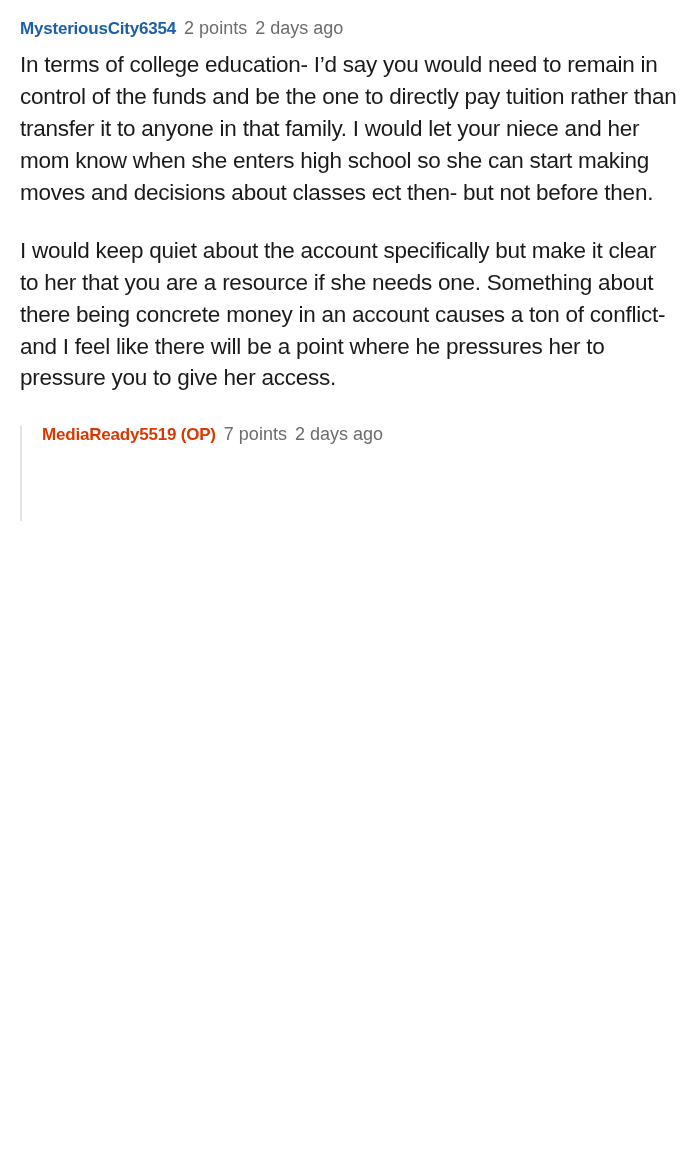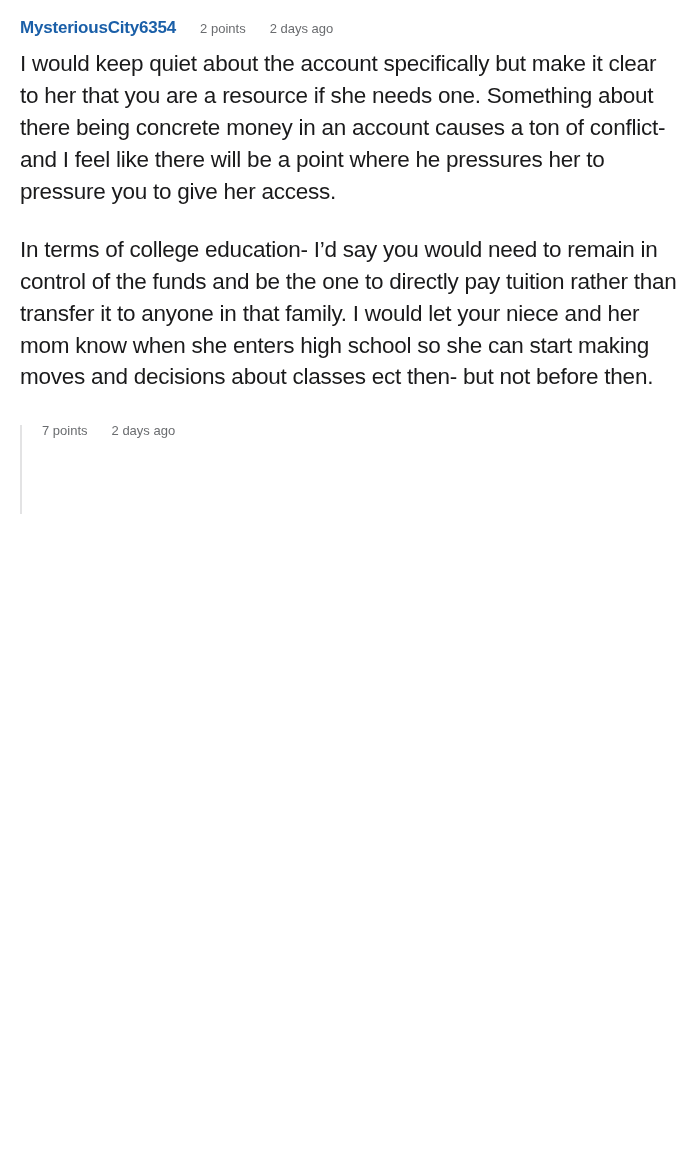--- a/index.html
+++ b/index.html
@@ -22,33 +22,33 @@
     position: relative;
   }
 
   
   .comment {
     position: relative;
   }
   .comment-header {
     display: flex;
     align-items: baseline;
-    gap: 24px;
+    gap: 8px;
     margin-bottom: 10px;
     white-space: nowrap;
   }
   .author {
     font-size: 17px;
     font-weight: bold;
     letter-spacing: -0.2px;
   }
   .author.blue { color: #1a5fa8; }
   .author.op { color: #d93900; }
   .meta {
-    font-size: 13px;
+    font-size: 18px;
     color: #6a6c6f;
     font-weight: normal;
   }
   .body-text {
     font-size: 22.5px;
     line-height: 1.42;
     color: #1a1a1b;
     letter-spacing: -0.25px;
   }
   .body-text p {
@@ -94,27 +94,28 @@
 
 <div class="page">
 
   <div class="comment">
     <div class="comment-header">
       <span class="author blue">MysteriousCity6354</span>
       <span class="meta">2 points</span>
       <span class="meta">2 days ago</span>
     </div>
     <div class="body-text">
+      <p>In terms of college education- I’d say you would need to remain in control of the funds and be the one to directly pay tuition rather than transfer it to anyone in that family. I would let your niece and her mom know when she enters high school so she can start making moves and decisions about classes ect then- but not before then.</p>
       <p>I would keep quiet about the account specifically but make it clear to her that you are a resource if she needs one. Something about there being concrete money in an account causes a ton of conflict- and I feel like there will be a point where he pressures her to pressure you to give her access.</p>
-      <p>In terms of college education- I’d say you would need to remain in control of the funds and be the one to directly pay tuition rather than transfer it to anyone in that family. I would let your niece and her mom know when she enters high school so she can start making moves and decisions about classes ect then- but not before then.</p>
     </div>
 
     <div class="reply">
       <div class="thread-line"></div>
       <div class="comment-header">
+        <span class="author op">MediaReady5519 (OP)</span>
         <span class="meta">7 points</span>
         <span class="meta">2 days ago</span>
       </div>
       <div class="body-text">
         <div class="spacer-gap"></div>
       </div>
     </div>
   </div>
 
   <div class="bottom-fade"></div>

